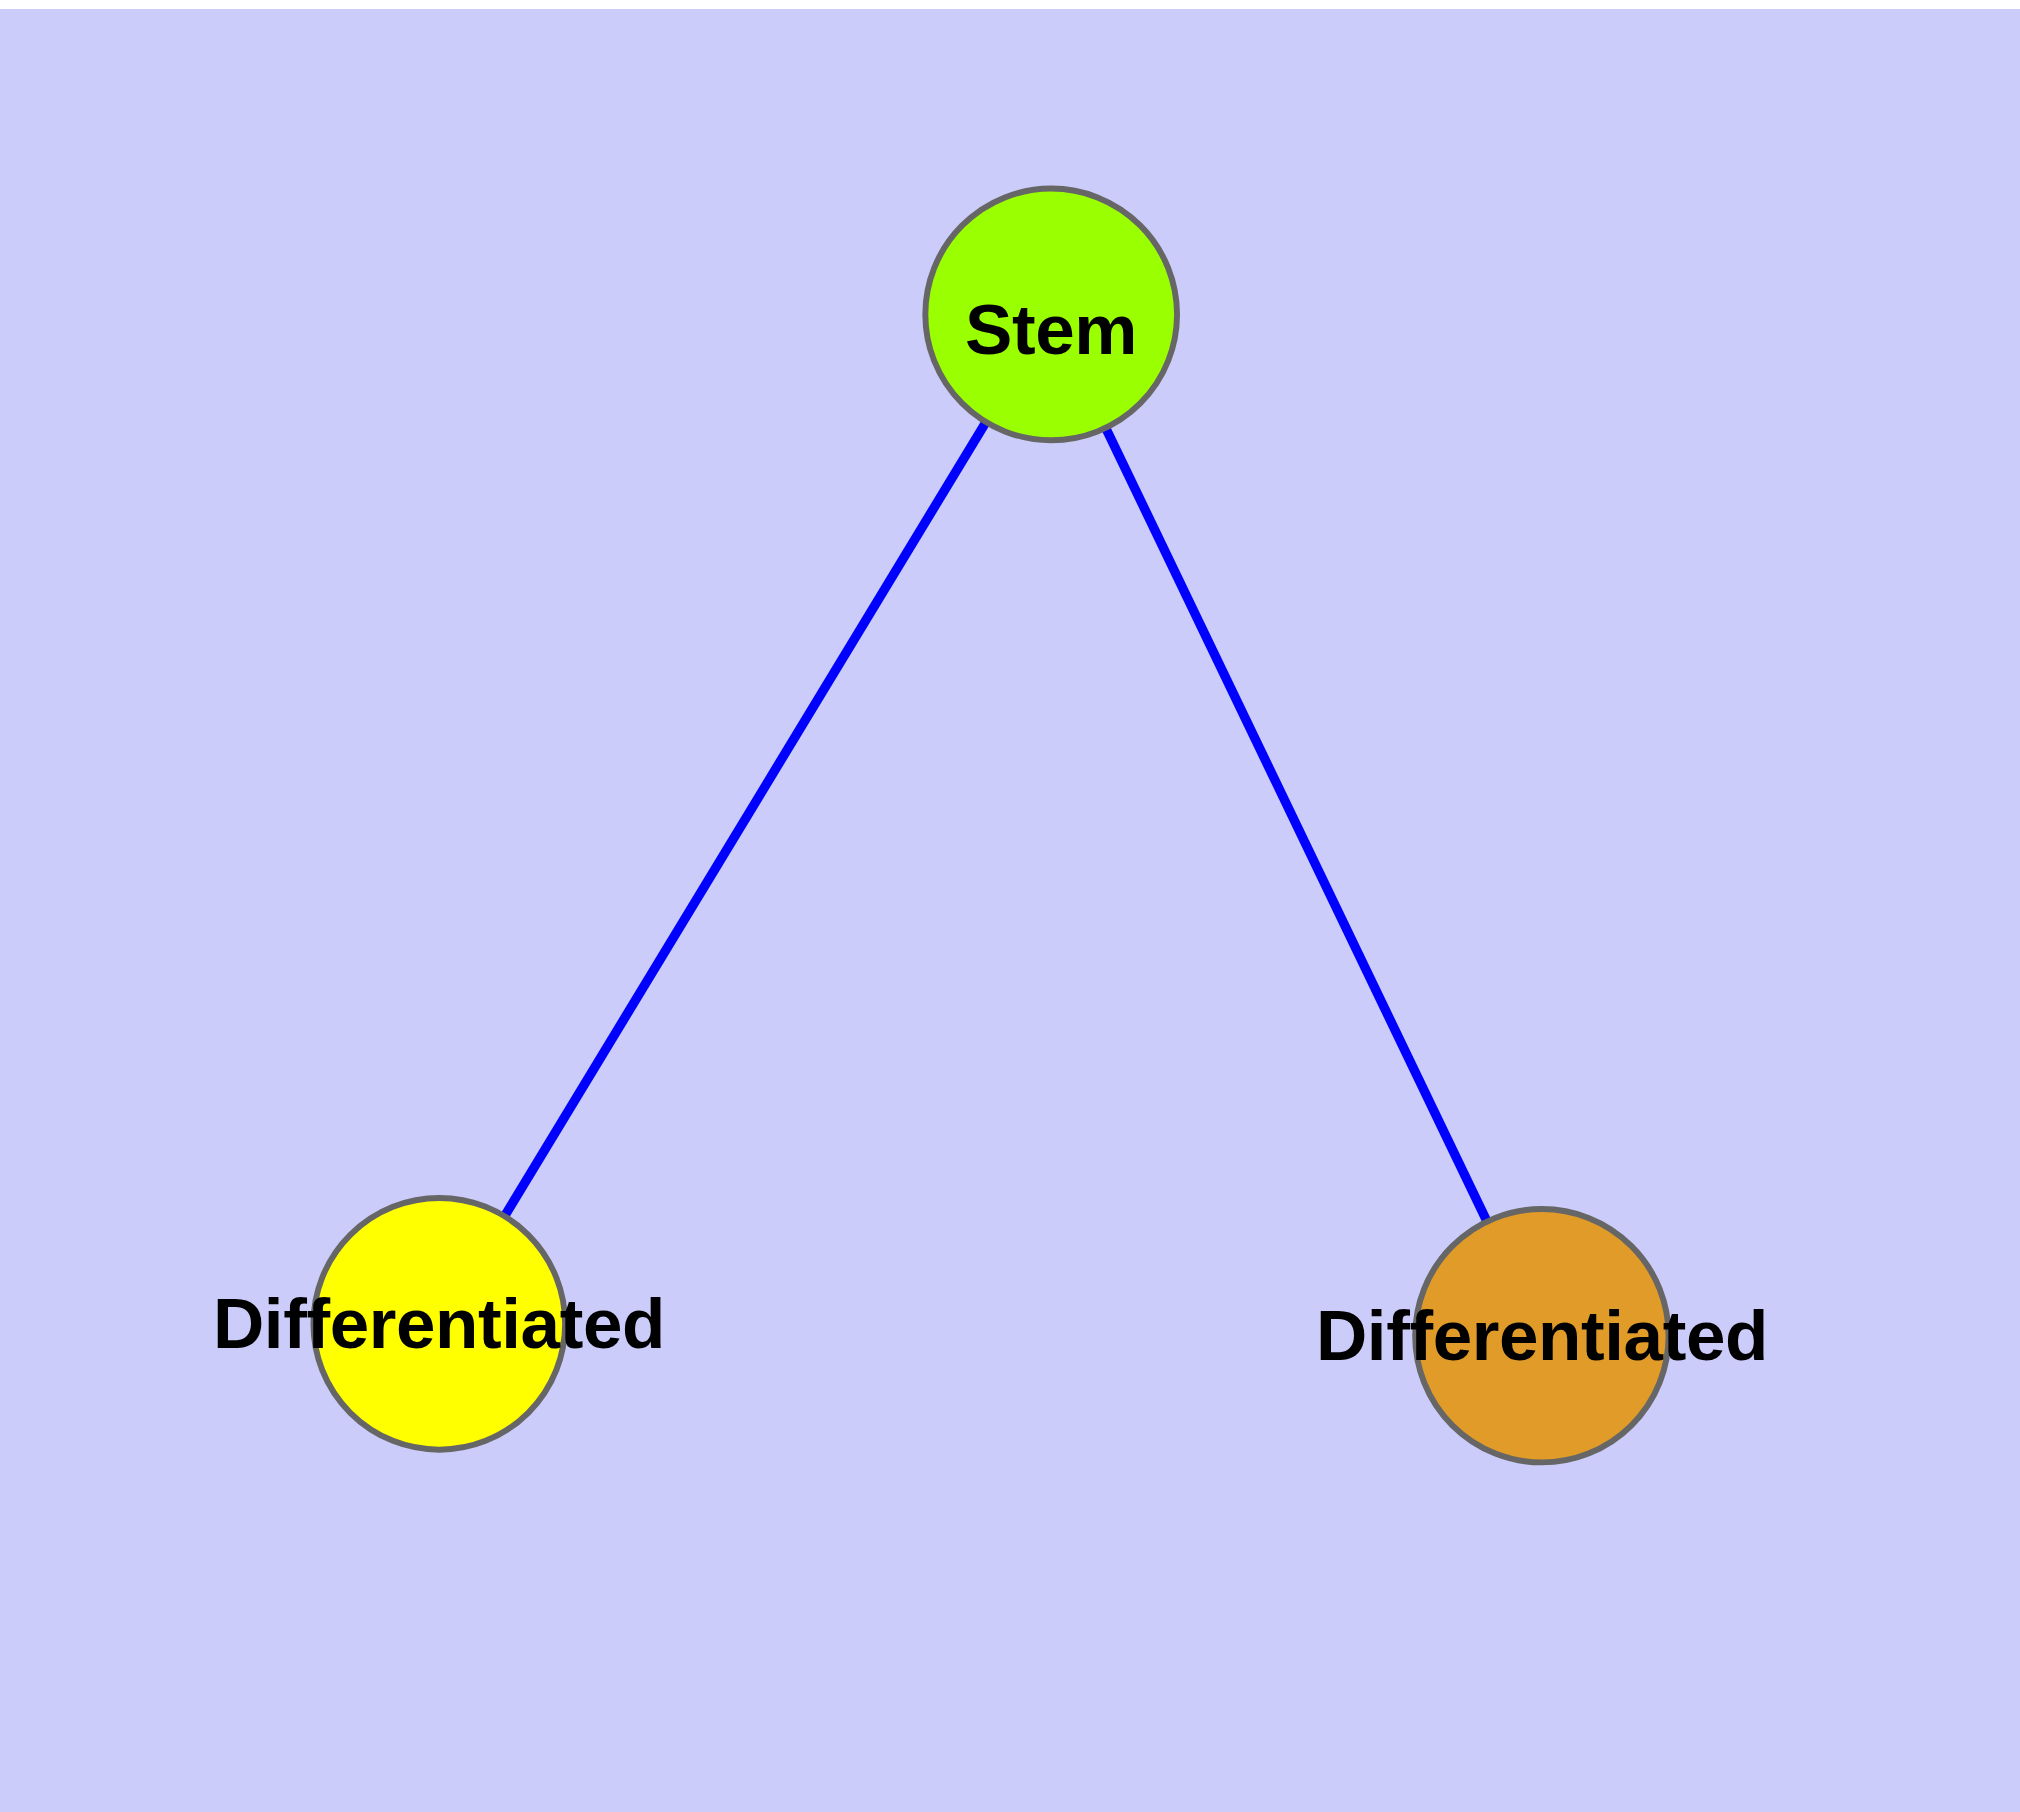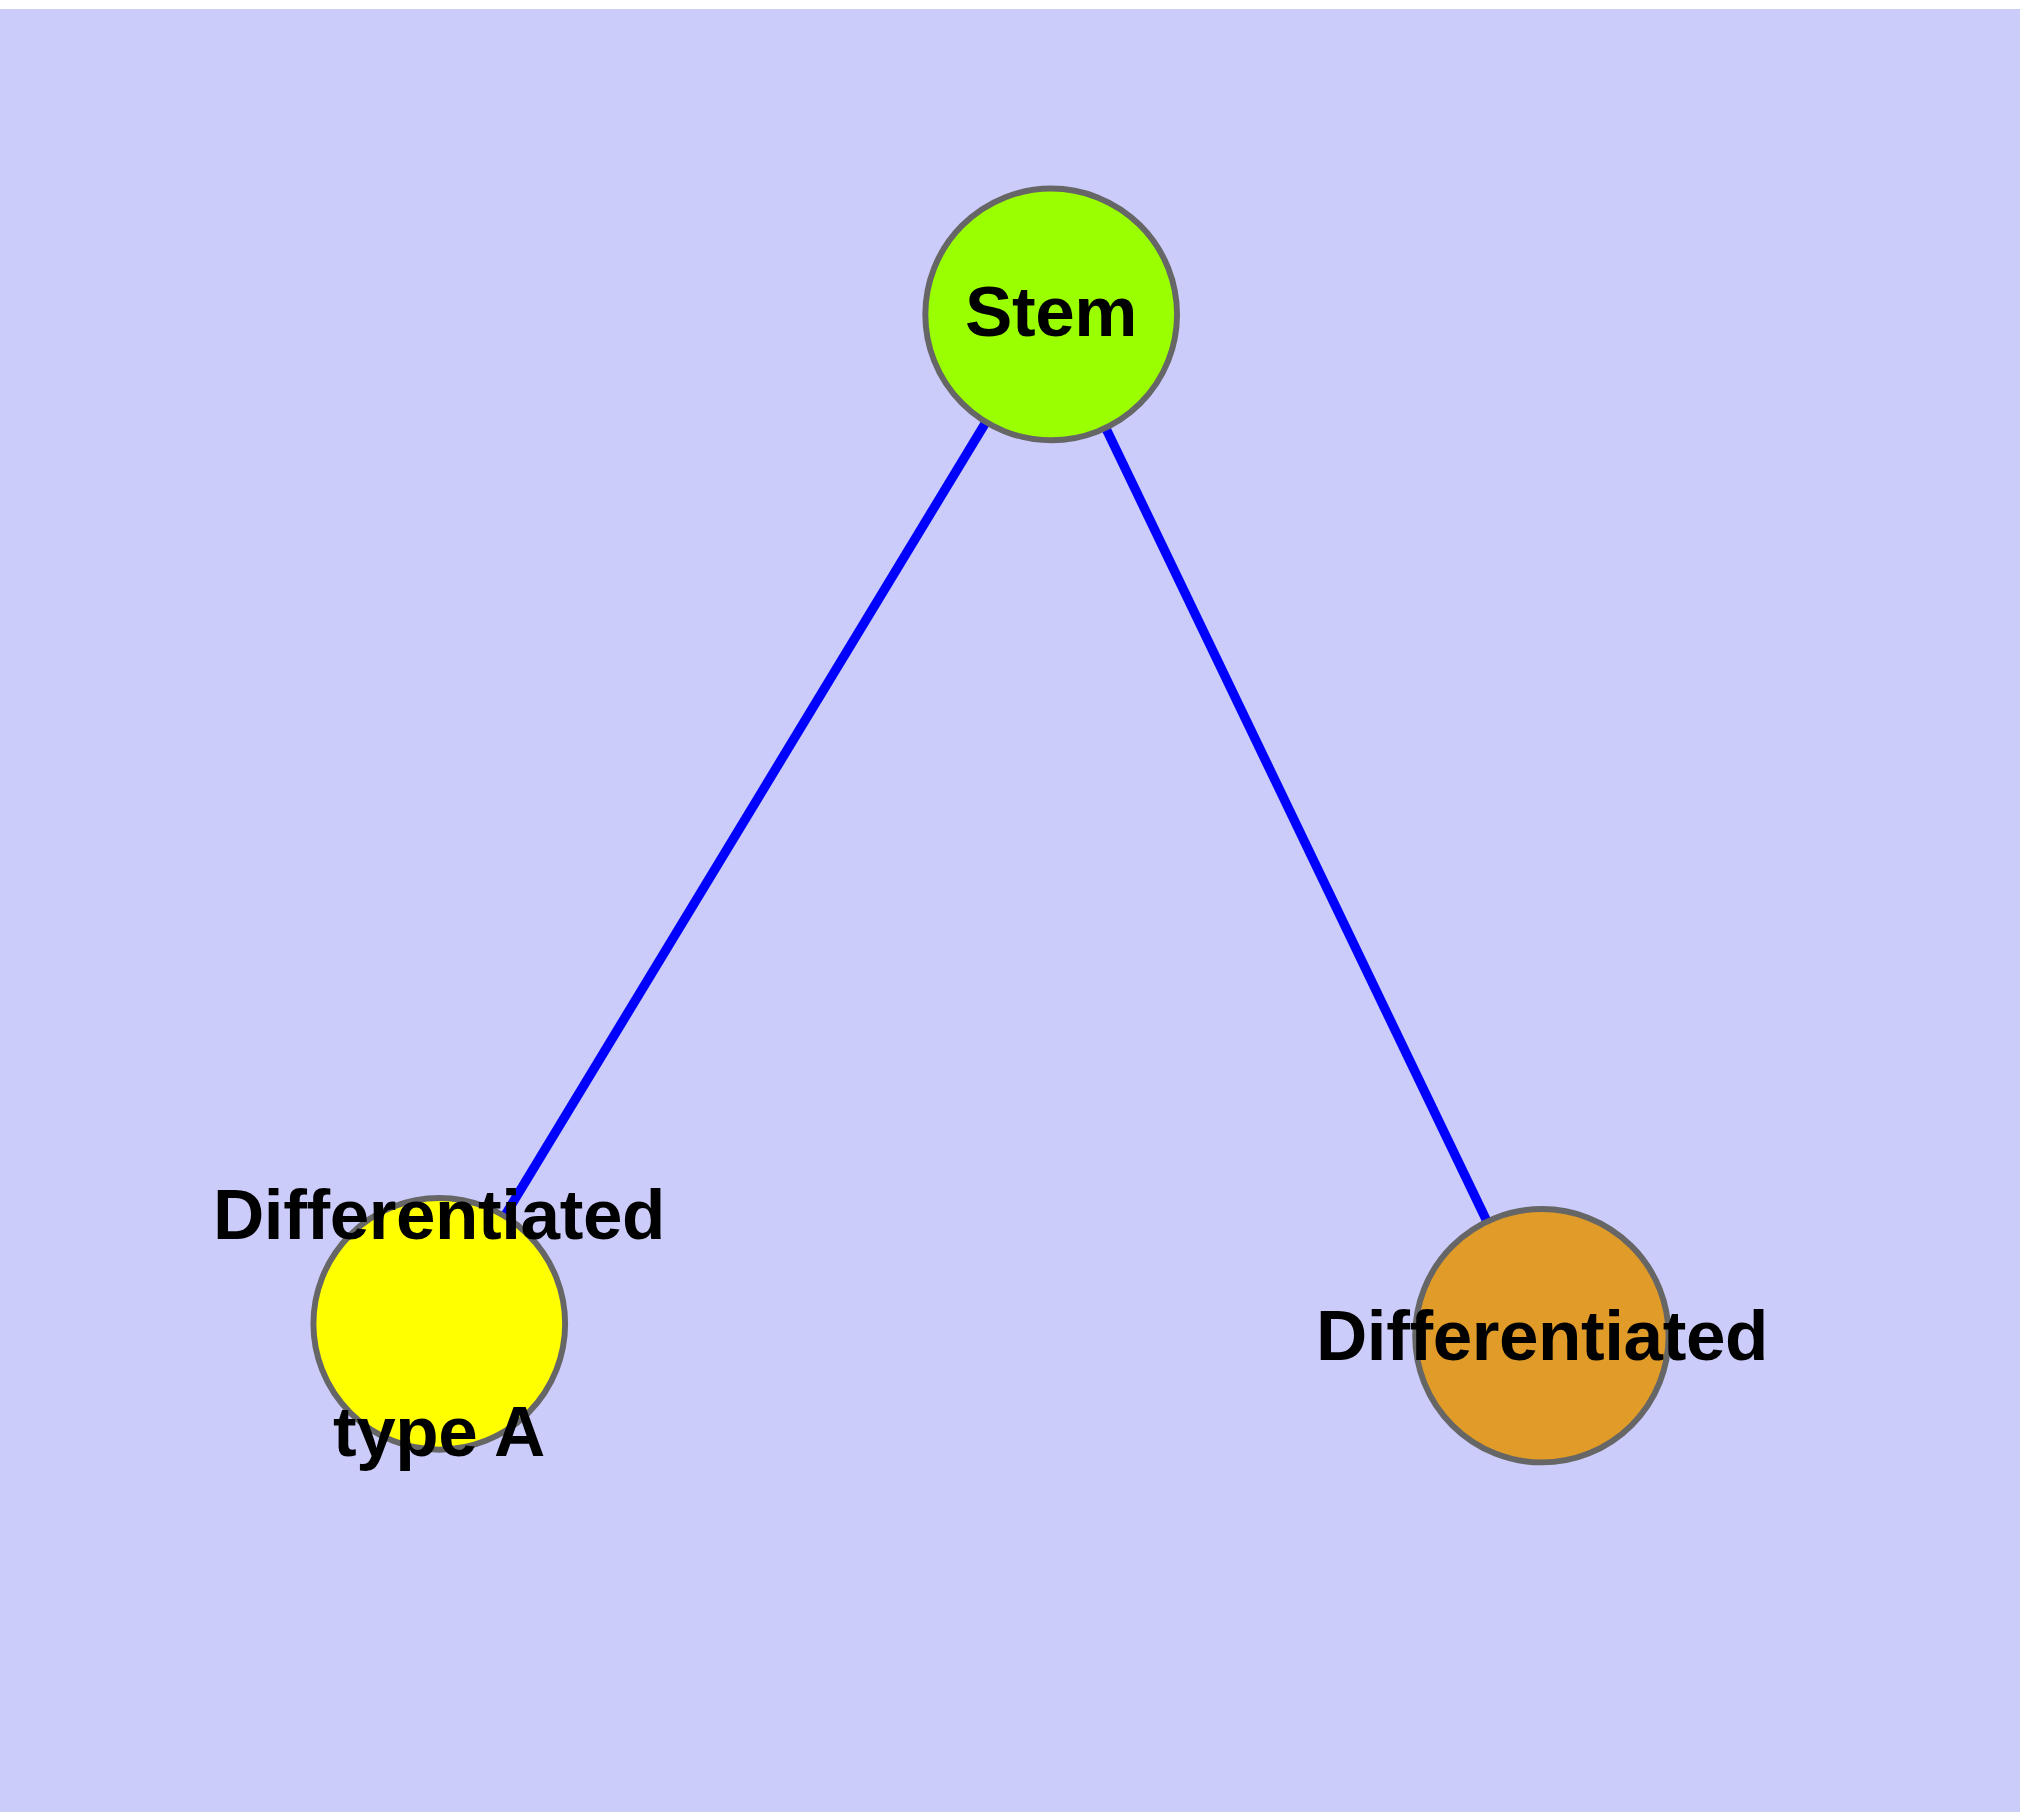--- a/index.html
+++ b/index.html
@@ -74,27 +74,26 @@
       <line x1="1240" y1="371" x2="518" y2="1562" stroke="#0000ff" stroke-width="11" stroke-linecap="butt"></line>
       <line x1="1240" y1="371" x2="1819" y2="1576" stroke="#0000ff" stroke-width="11" stroke-linecap="butt"></line>
     </g>
     <g>
       <circle cx="1240" cy="371" r="148.5" fill="#9aff00" stroke="#666666" stroke-width="7"></circle>
       <circle cx="518" cy="1562" r="148.5" fill="#ffff00" stroke="#666666" stroke-width="7"></circle>
       <circle cx="1819" cy="1576" r="149.5" fill="#e09b28" stroke="#666666" stroke-width="7"></circle>
     </g>
   </svg>
 
-  <div class="node-label" id="label-stem" style="left: 1051px; top: 312px;">
+  <div class="node-label" id="label-stem" style="left: 1051px; top: 330px;">
     <div>Stem</div>
   </div>
 
   <div class="node-label" id="label-type-a" style="left: 439px; top: 1324px;">
     <div>Differentiated</div>
-    <div>type A</div>
   </div>
 
   <div class="node-label" id="label-type-b" style="left: 1542px; top: 1336px;">
     <div>Differentiated</div>
   </div>
 
 </div>
 
 
 </body></html>

